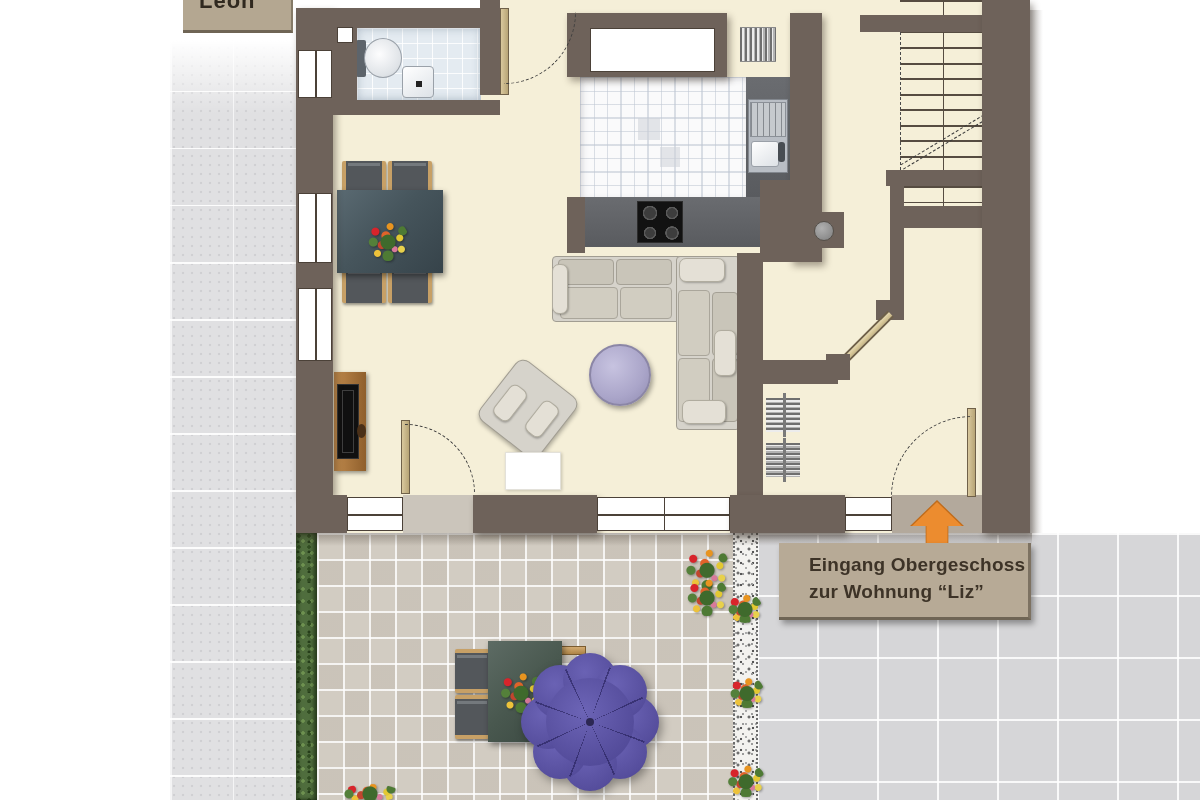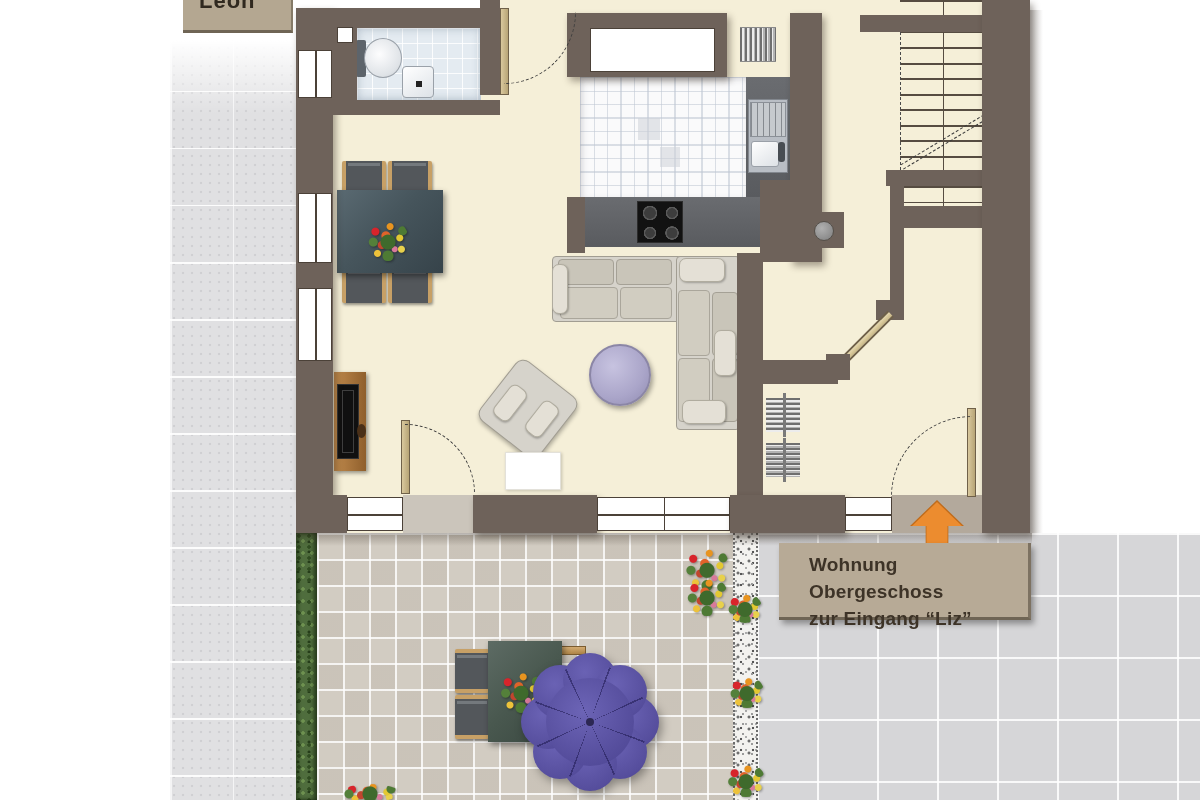--- a/index.html
+++ b/index.html
@@ -302,17 +302,17 @@
   </div>
 
   <div class="leon" style="left:183px;top:0;width:110px;height:33px;">
     <span>Leon</span>
   </div>
 
   <div class="up-arrow-outline" style="left:910px;top:500px;width:54px;height:50px;"></div>
   <div class="up-arrow" style="left:912px;top:502px;width:50px;height:46px;"></div>
 
   <div class="note" style="left:779px;top:543px;width:252px;height:77px;">
-    <span style="position:static;display:block;">Wohnung Obergeschoss</span>
-    <span style="position:static;display:block;">zur Eingang “Liz”</span>
+    <span style="position:static;display:block;">Eingang Obergeschoss</span>
+    <span style="position:static;display:block;">zur Wohnung “Liz”</span>
   </div>
 
 </div>
 
 </body></html>

